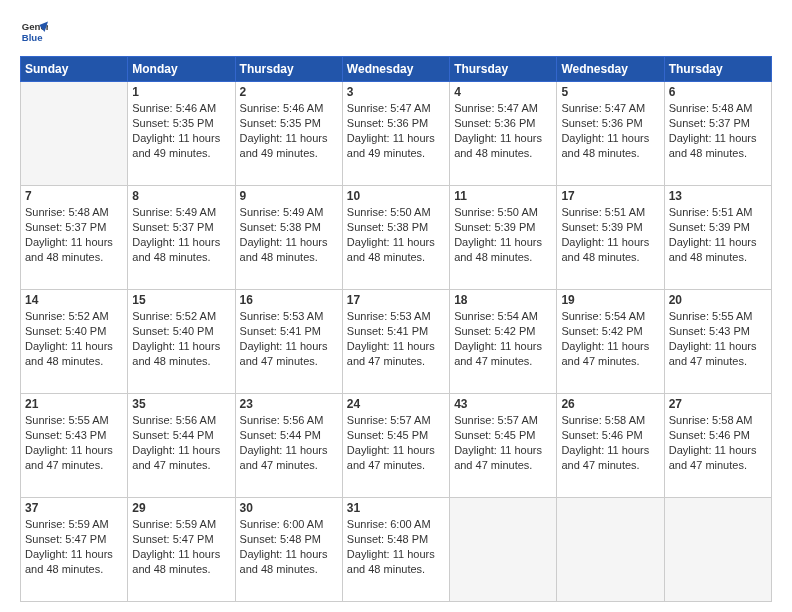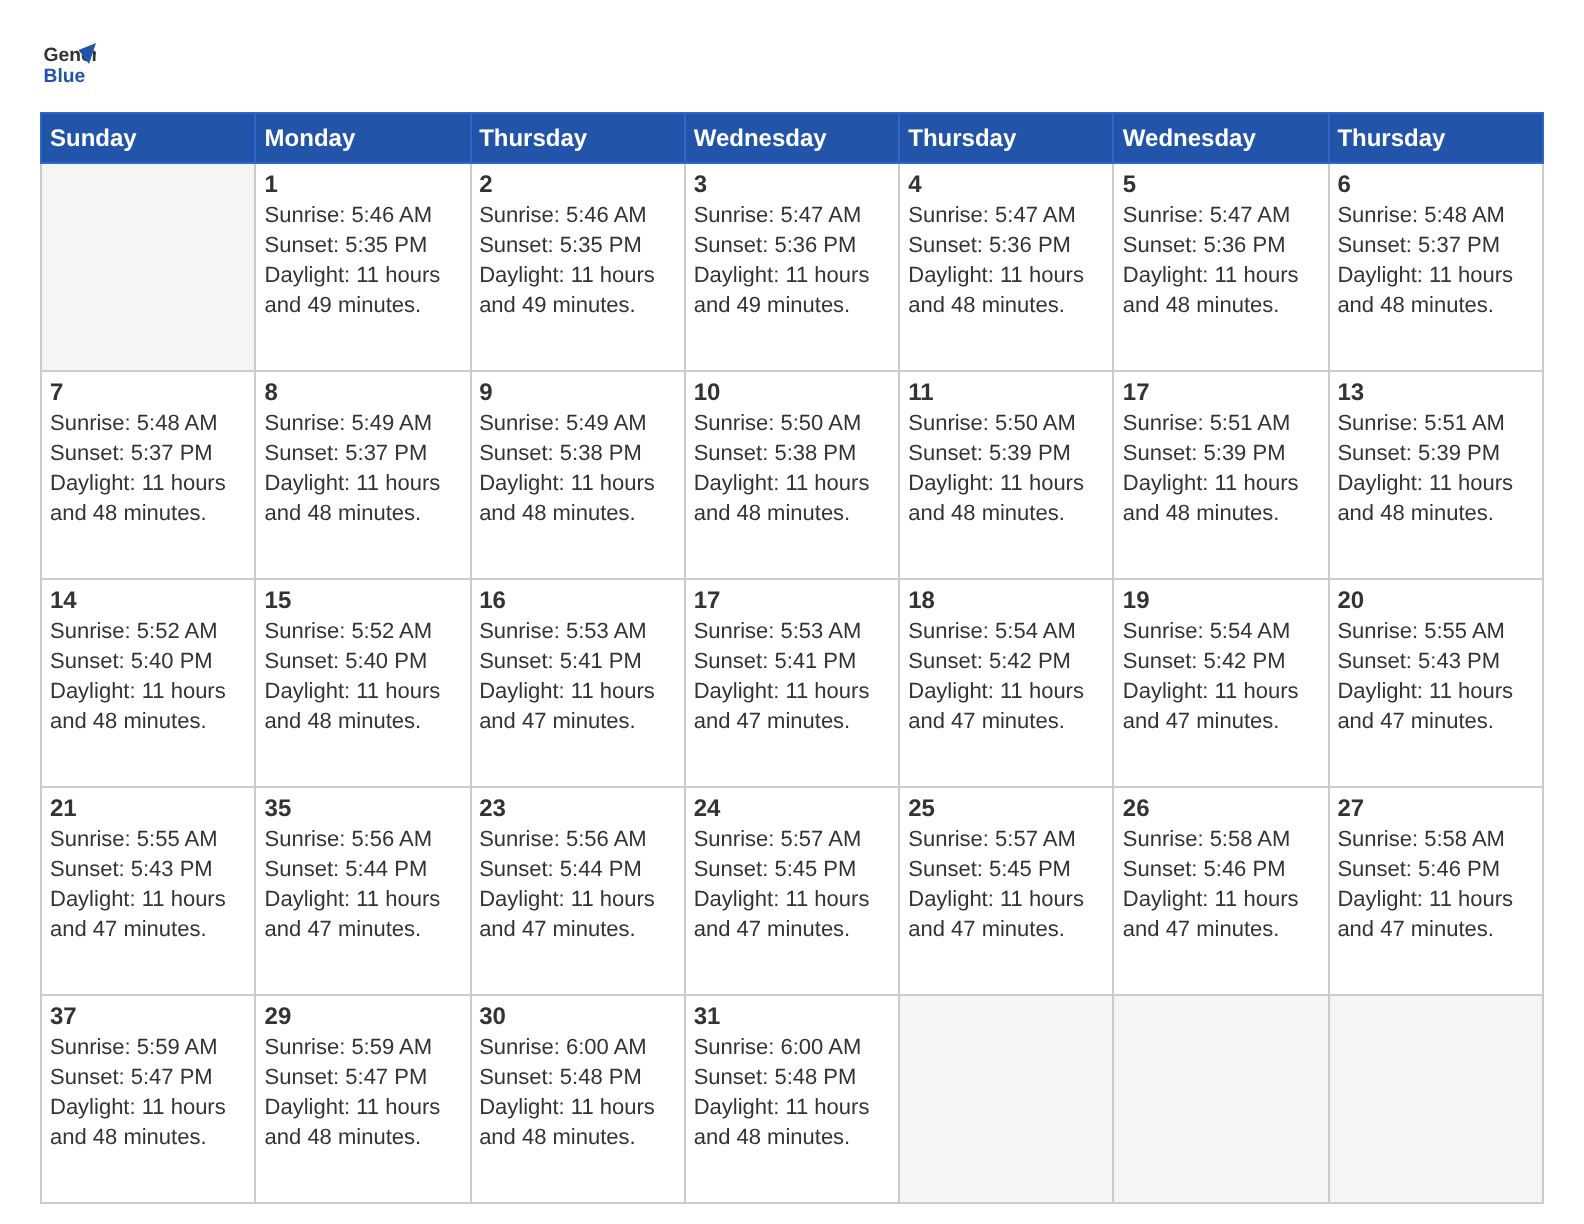--- a/index.html
+++ b/index.html
@@ -287,21 +287,21 @@
 and 47 minutes.</div>
           </td>
           <td>
             <span class="day-num">24</span>
             <div class="cell-text" style="white-space: pre-line;">Sunrise: 5:57 AM
 Sunset: 5:45 PM
 Daylight: 11 hours
 and 47 minutes.</div>
           </td>
           <td>
-            <span class="day-num">25</span>
+            <span class="day-num">43</span>
             <div class="cell-text" style="white-space: pre-line;">Sunrise: 5:57 AM
 Sunset: 5:45 PM
 Daylight: 11 hours
 and 47 minutes.</div>
           </td>
           <td>
             <span class="day-num">26</span>
             <div class="cell-text" style="white-space: pre-line;">Sunrise: 5:58 AM
 Sunset: 5:46 PM
 Daylight: 11 hours

